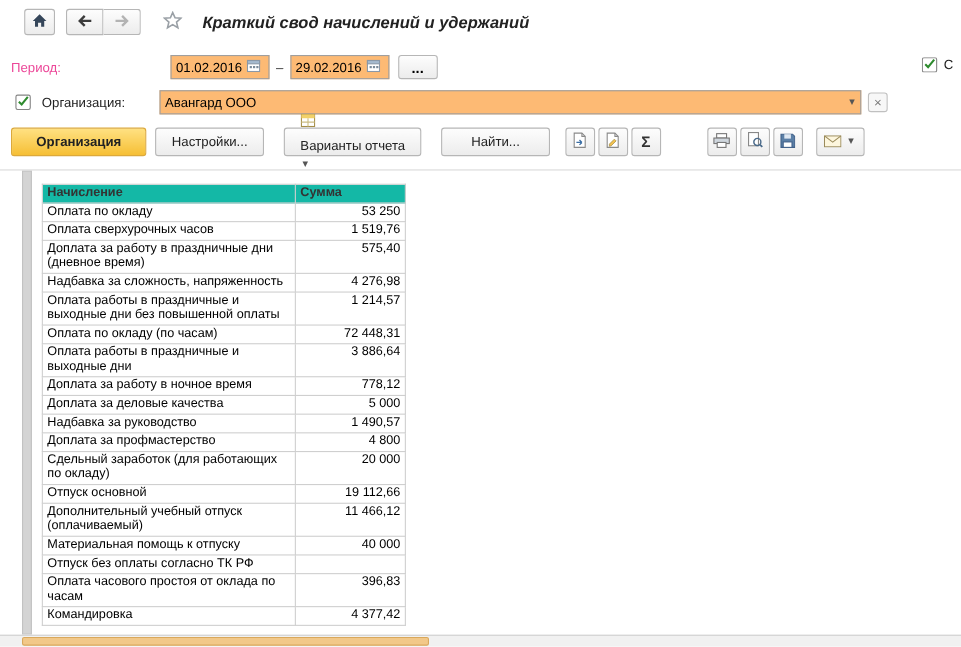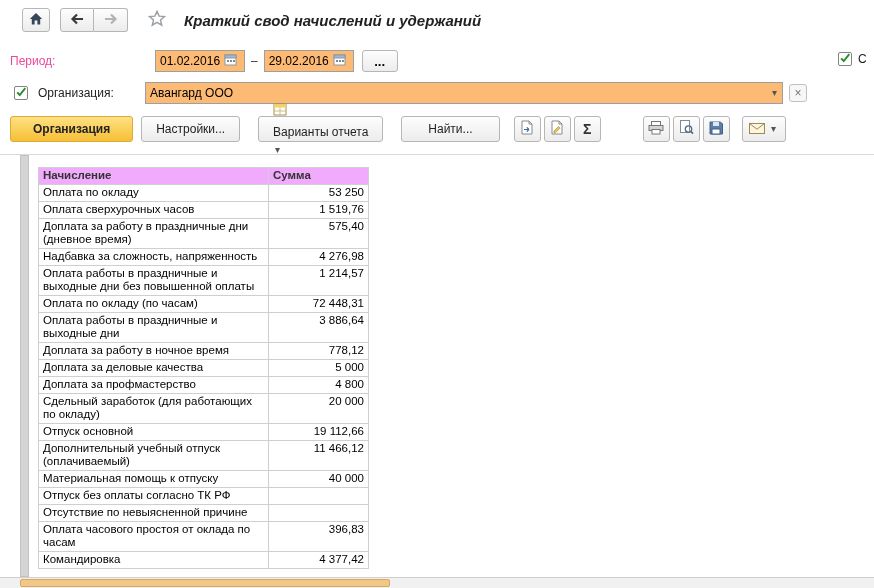--- a/index.html
+++ b/index.html
@@ -66,21 +66,21 @@
   .std-btn { height:26px; padding:0 14px; font-size:12px; color:#222; cursor:pointer; }
   .icon-btn { width:27px; height:26px; }
   .variants-btn { display:inline-flex; align-items:flex-start; gap:6px;flex-direction:column; }
   .sigma { font-size:14px; font-weight:bold; color:#333; }
 
   
   .report-area { position:relative; margin-top:8px; height:423px; border-top:1px solid #dadada; overflow:hidden; }
   .left-strip { position:absolute; left:20px; top:0; width:9px; height:100%; background:#d4d4d4; border:1px solid #c2c2c2; }
   table.report { position:absolute; left:38px; top:12px; border-collapse:collapse; table-layout:fixed; width:330px; font-size:11.5px; }
   table.report th, table.report td { border:1px solid #cfcfcf; padding:1px 4px 2px; vertical-align:top; line-height:13px; }
-  table.report th { background:#f0abfc; font-weight:bold; text-align:left; color:#333; height:16px; }
+  table.report th { background:#14b8a6; font-weight:bold; text-align:left; color:#333; height:16px; }
   table.report td { color:#000; }
   table.report td.sum { text-align:right; white-space:nowrap; }
 
   
   .hscroll { position:absolute; left:0; bottom:0; width:874px; height:11px; background:#f1f1f1; border-top:1px solid #cfcfcf; }
   .hthumb { position:absolute; left:20px; top:1px; width:370px; height:8px; background:#f2c889; border:1px solid #d9a85c; border-radius:2px; cursor:pointer; }
 </style>
 </head>
 <body>
 
@@ -305,20 +305,24 @@
   <tr>
     <td class="name">Доплата за работу в ночное время</td>
     <td class="sum">778,12</td>
   </tr>
 
   <tr>
     <td class="name">Доплата за деловые качества</td>
     <td class="sum">5 000</td>
   </tr>
 
+  <tr>
+    <td class="name">Надбавка за руководство</td>
+    <td class="sum">1 490,57</td>
+  </tr>
 
   <tr>
     <td class="name">Доплата за профмастерство</td>
     <td class="sum">4 800</td>
   </tr>
 
   <tr>
     <td class="name">Сдельный заработок (для работающих по окладу)</td>
     <td class="sum">20 000</td>
   </tr>
@@ -336,24 +340,20 @@
   <tr>
     <td class="name">Материальная помощь к отпуску</td>
     <td class="sum">40 000</td>
   </tr>
 
   <tr>
     <td class="name">Отпуск без оплаты согласно ТК РФ</td>
     <td class="sum"></td>
   </tr>
 
-  <tr>
-    <td class="name">Отсутствие по невыясненной причине</td>
-    <td class="sum"></td>
-  </tr>
 
   <tr>
     <td class="name">Оплата часового простоя от оклада по часам</td>
     <td class="sum">396,83</td>
   </tr>
 
   <tr>
     <td class="name">Командировка</td>
     <td class="sum">4 377,42</td>
   </tr>

